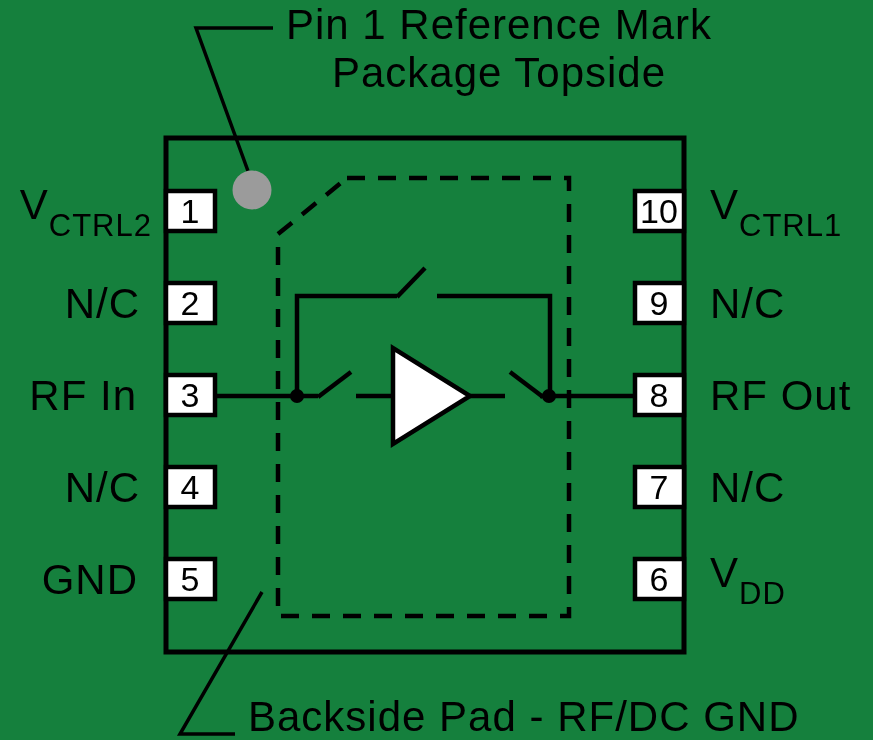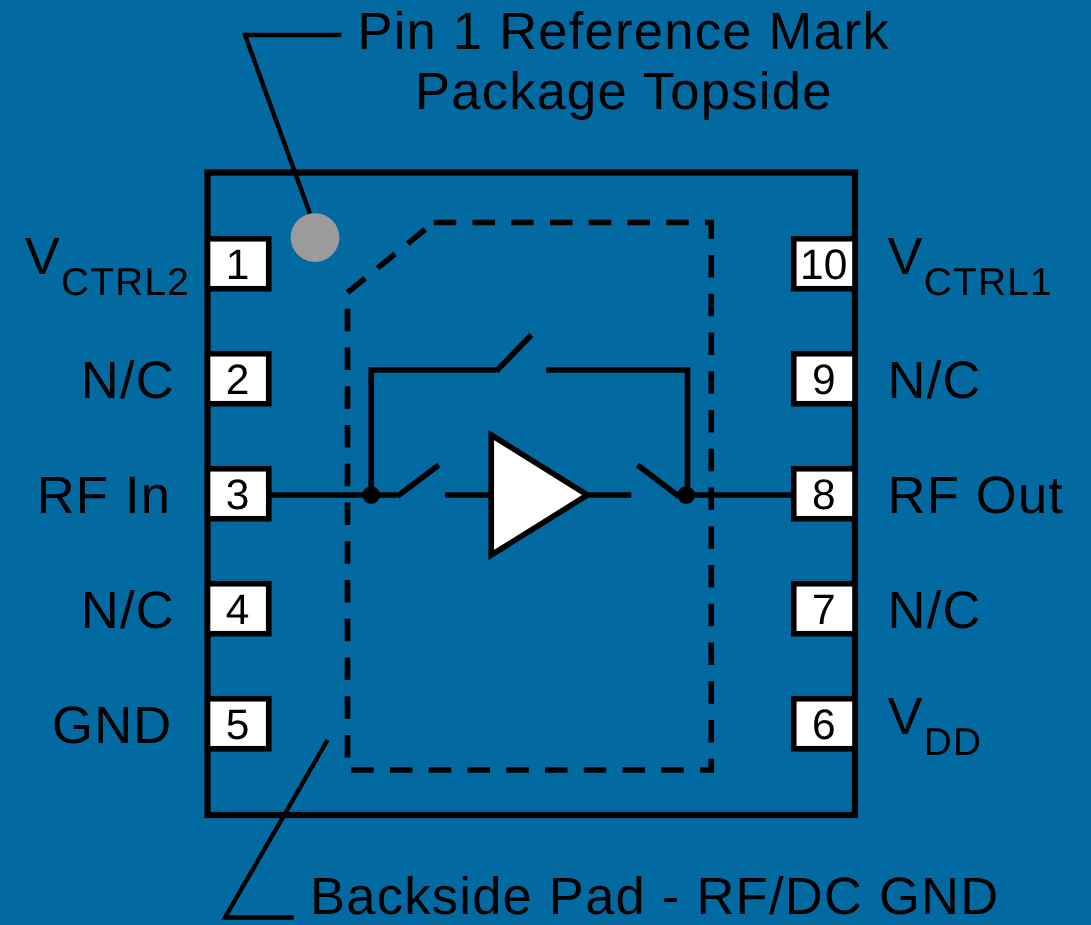--- a/index.html
+++ b/index.html
@@ -3,21 +3,21 @@
 <meta charset="utf-8">
 <style>
   html, body {
     margin: 0;
     padding: 0;
     background: #ffffff;
   }
   .stage {
     width: 873px;
     height: 740px;
-    background: #0369a1;
+    background: #15803d;
     position: relative;
     font-family: "Liberation Sans", sans-serif;
   }
   svg { display: block; }
   text, tspan {
     font-family: "Liberation Sans", sans-serif;
     fill: #000000;
   }
   .lbl   { font-size: 42px; letter-spacing: 1px; }
   .sub   { font-size: 31px; letter-spacing: 1px; }

